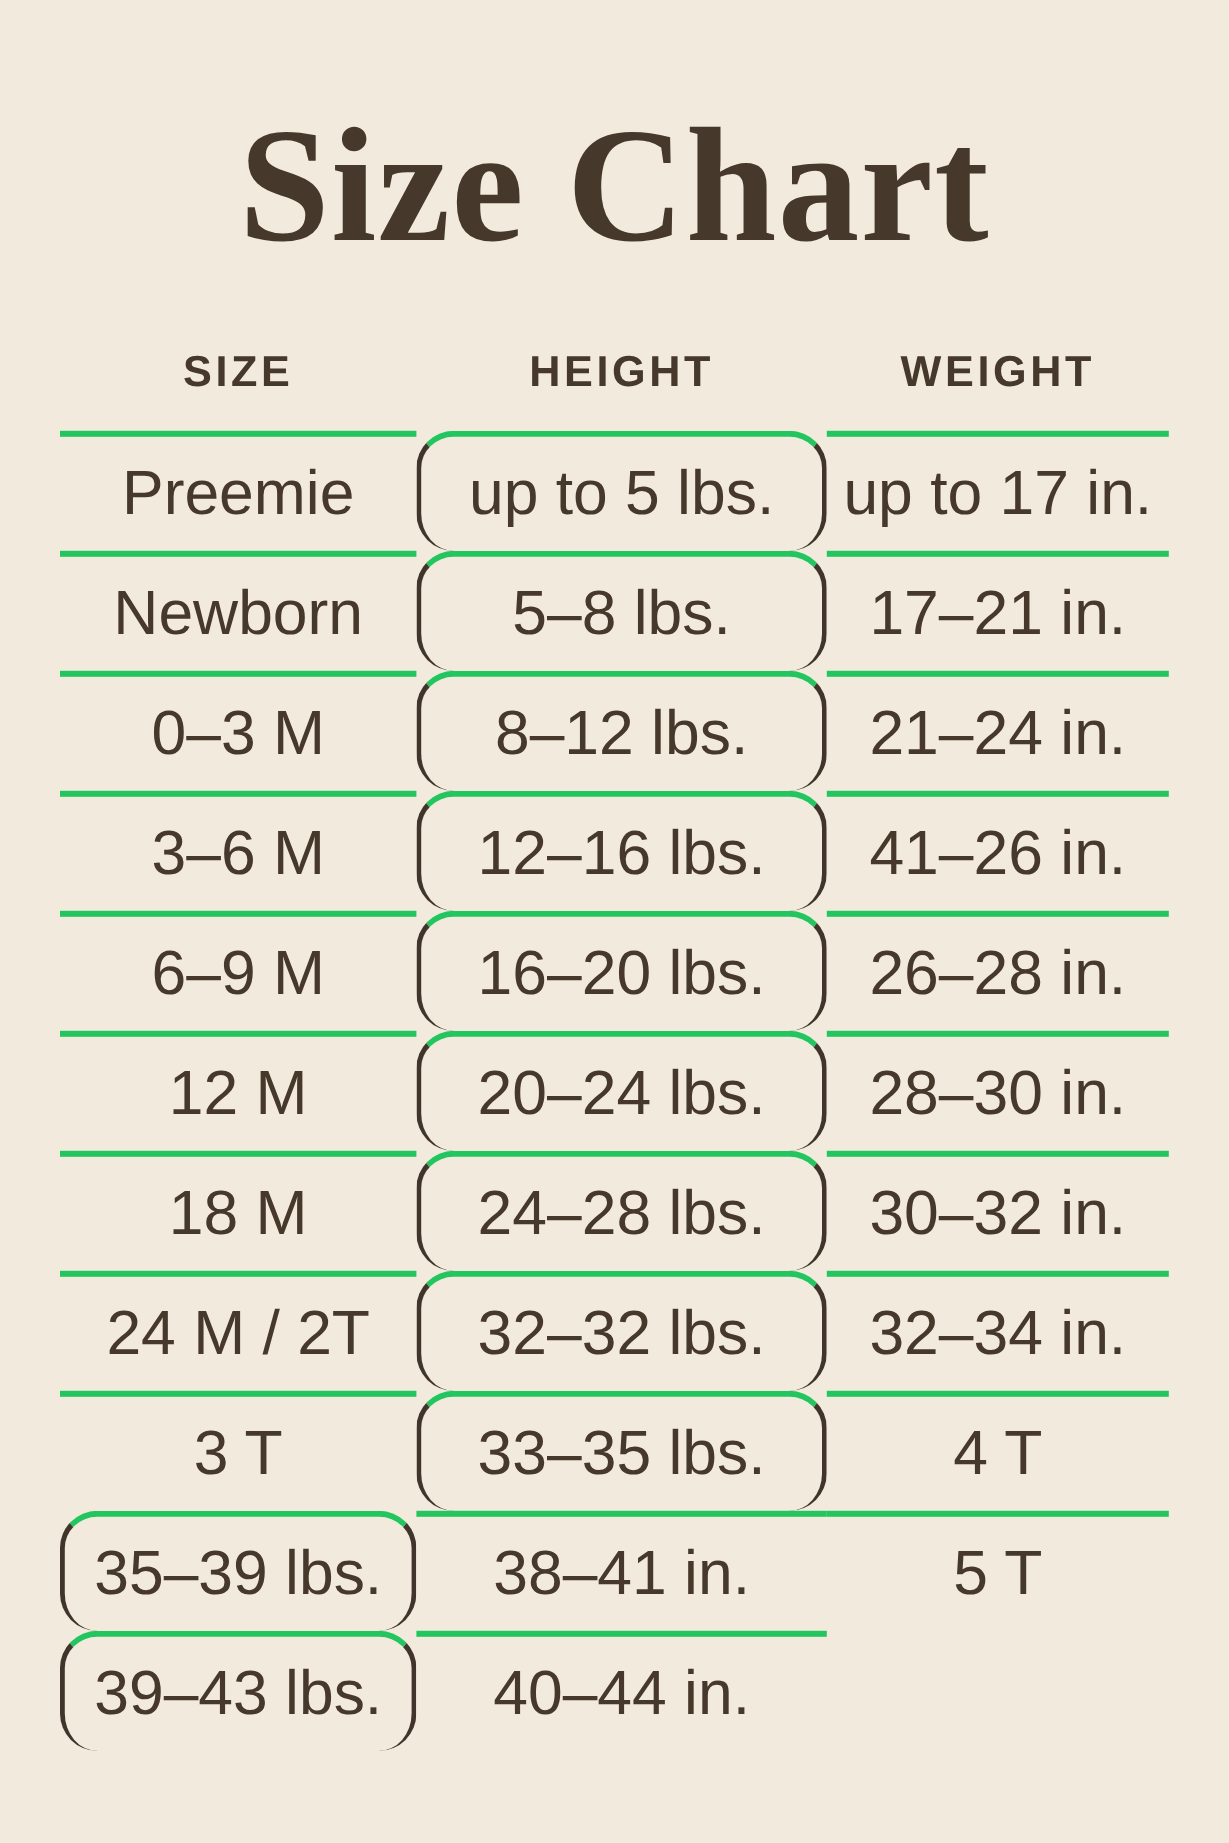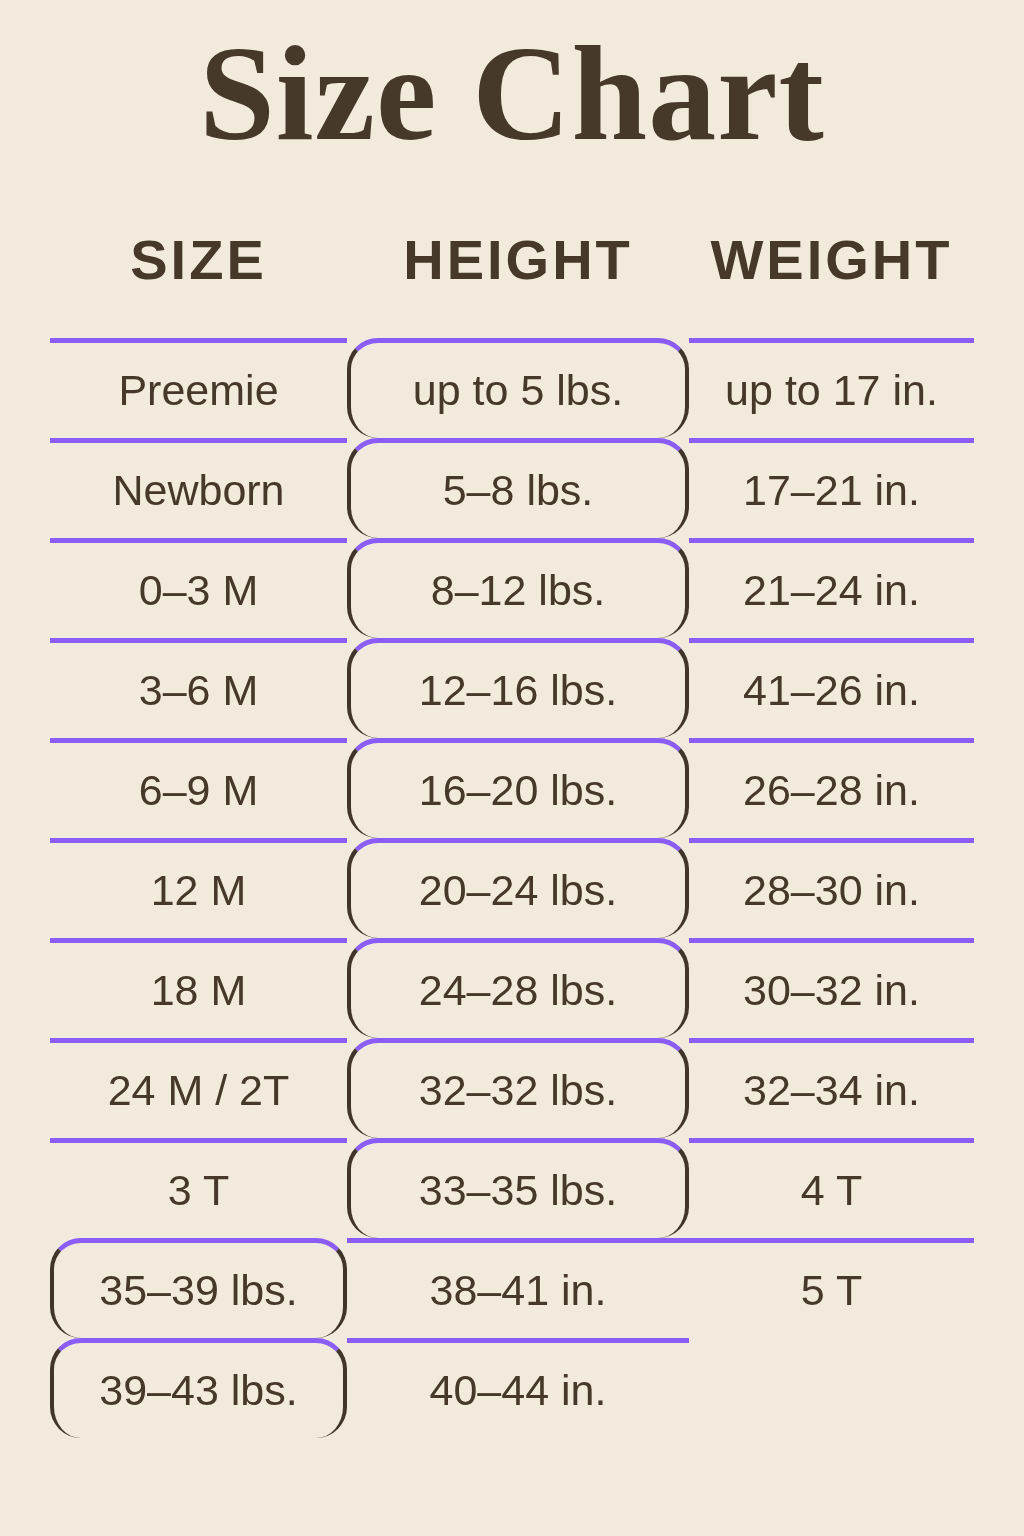--- a/index.html
+++ b/index.html
@@ -16,57 +16,57 @@
     overflow: hidden;
   }
   .page {
     width: 1024px;
     height: 1536px;
     background-color: #f2eadd;
     box-sizing: border-box;
   }
   .title {
     margin: 0;
-    padding-top: 22px;
+    padding-top: 84px;
     text-align: center;
     font-family: "Liberation Serif", serif;
     font-weight: 700;
     font-size: 136px;
     line-height: 1.05;
     color: #46382a;
     letter-spacing: 1px;
   }
   .table-wrap {
     margin: 0 50px;
     width: 924px;
   }
   .header-row {
     display: grid;
     grid-template-columns: 297px 342px 285px;
     margin-top: 62px;
   }
   .header-cell {
     text-align: center;
     font-weight: 700;
-    font-size: 56px;
+    font-size: 36px;
     letter-spacing: 3px;
     color: #46382a;
-    padding-bottom: 46px;
+    padding-bottom: 28px;
   }
   .grid {
     display: grid;
     grid-template-columns: 297px 342px 285px;
     grid-auto-rows: 100px;
   }
   .cell {
-    border-top: 5px solid #8b5cf6;
+    border-top: 5px solid #22c55e;
     display: flex;
     align-items: center;
     justify-content: center;
-    font-size: 43px;
+    font-size: 52px;
     color: #46382a;
     white-space: nowrap;
   }
   .cell.mid {
     border-left: 4px solid #41342a;
     border-right: 4px solid #41342a;
     border-radius: 31px;
   }
 </style>
 </head>

